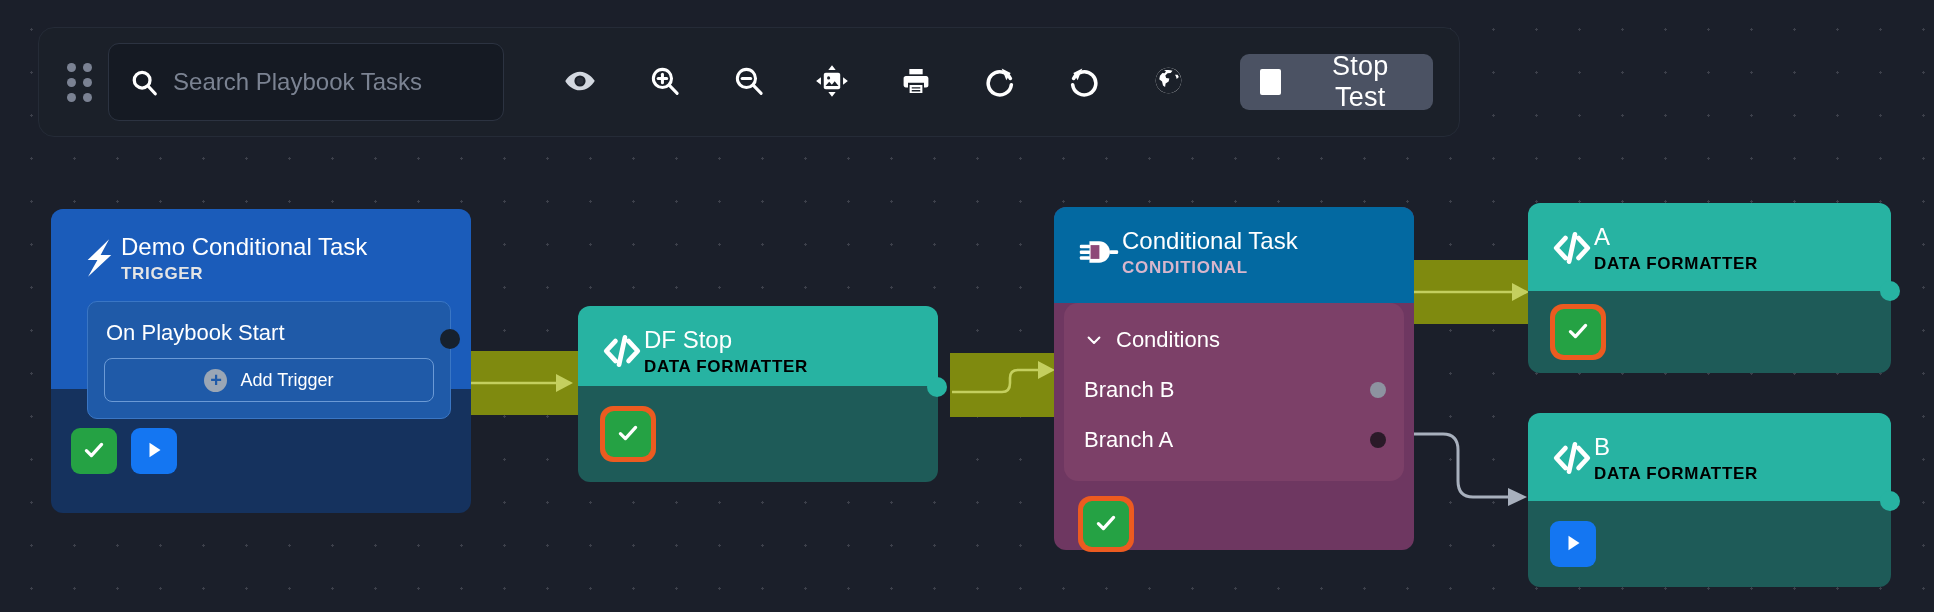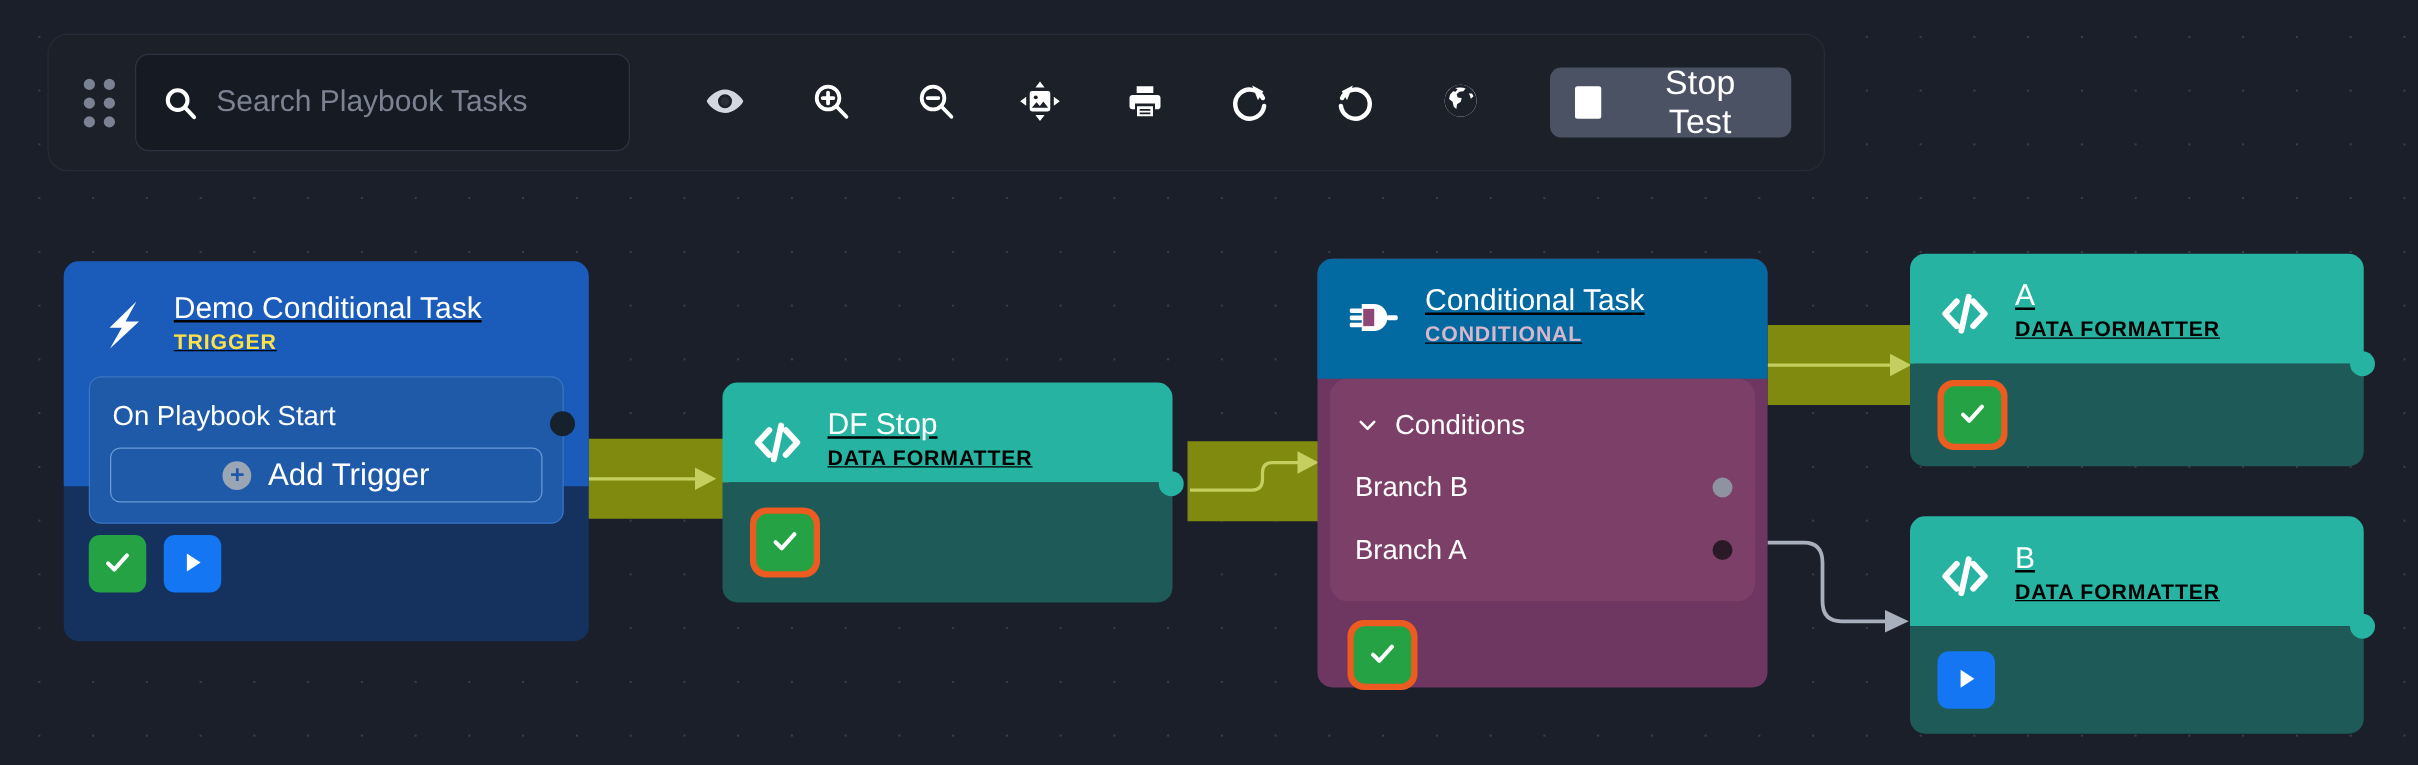--- a/index.html
+++ b/index.html
@@ -81,68 +81,68 @@
     border-radius: 9px;
     display: flex; align-items: center; gap: 32px;
     cursor: pointer;
   }
   .stop-square { width: 26px; height: 26px; background: #fff; border-radius: 2px; display:block; }
   .stop-label { color: #ffffff; font-size: 27px; font-weight: 400; letter-spacing: .2px; }
 
   
   .node { position: absolute; border-radius: 12px; }
   .node-head {
-    display: flex; align-items: flex-end; gap: 18px;
+    display: flex; align-items: center; 
     padding: 20px 20px 18px 22px;
     border-radius: 12px 12px 0 0;
-    text-decoration: underline;
   }
   .node-icon { flex: 0 0 auto; display:flex; align-items:center; justify-content:center; }
   .node-titles { display: flex; flex-direction: column; gap: 3px; }
   .node-title { color: #ffffff; font-size: 24px; font-weight: 400; line-height: 1.15; }
   .node-sub { font-size: 17px; font-weight: bold; letter-spacing: .7px; line-height: 1.15; }
 
   
   #trigger-node {
     left: 51px; top: 209px; width: 420px; height: 304px;
     background: #15325e;
     border-radius: 12px;
     overflow: visible;
   }
   #trigger-node .trig-top {
     background: #1b5cba;
     border-radius: 12px 12px 0 0;
     height: 180px;
     padding: 18px 20px 0 20px;
   }
   #trigger-node .node-head { padding: 6px 0 14px 4px; }
-  #trigger-node .node-sub { color: #fde047; }
+  #trigger-node .node-sub { color: #e5e5e5; }
   .trig-panel {
     background: #1f5aa8;
     border: 1px solid #3a76c4;
     border-radius: 10px;
     margin-top: 4px;
     padding: 14px 16px 16px 16px;
     position: relative;
+    margin-left: 16px;
   }
   .trig-panel-label { color: #ffffff; font-size: 22px; padding: 4px 2px 12px 2px; }
   .add-trigger {
     border: 1px solid #6b9ad6;
     border-radius: 8px;
     height: 44px;
     display: flex; align-items: center; justify-content: center; gap: 13px;
     cursor: pointer;
   }
   .plus-circle {
     width: 23px; height: 23px; border-radius: 50%;
     background: #9aa6b5; color: #1f5aa8;
     display:flex; align-items:center; justify-content:center;
     font-size: 20px; font-weight: bold; line-height: 1;
   }
-  .add-trigger-label { color: #ffffff; font-size: 25px; }
+  .add-trigger-label { color: #ffffff; font-size: 18px; }
   .trig-bottom {
     height: 124px;
     display: flex; align-items: center; gap: 14px;
     padding: 0 0 0 20px;
   }
 
   
   .task-node { width: 360px; }
   .task-node .task-top { background: #27b3a2; border-radius: 12px 12px 0 0; }
   .task-node .task-bottom {

